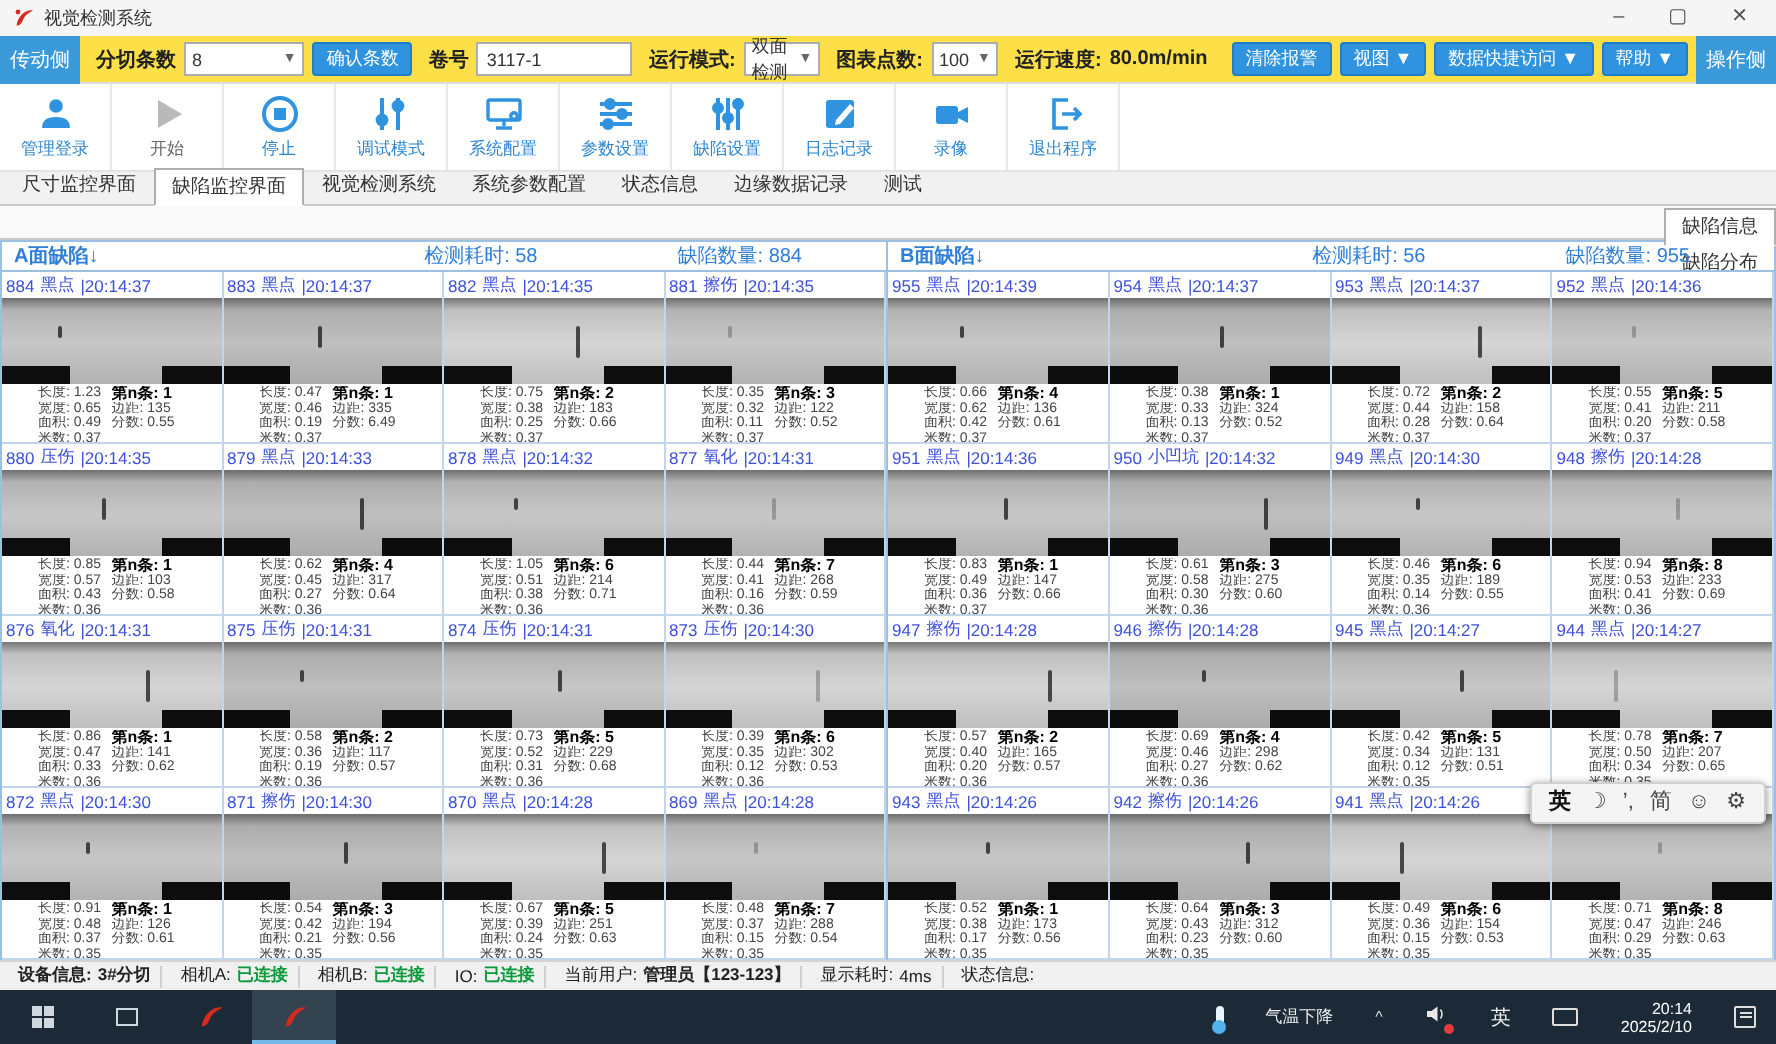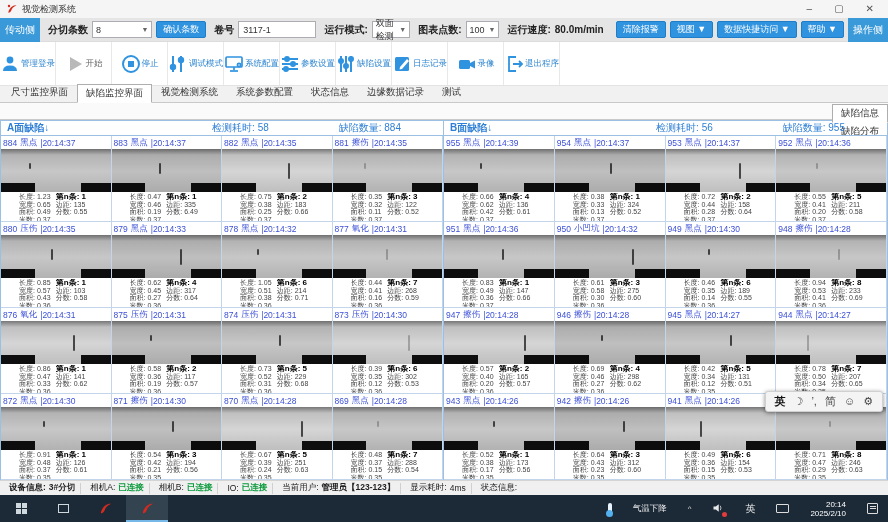--- a/index.html
+++ b/index.html
@@ -8,33 +8,33 @@
   .app{position:relative;width:888px;height:522px;background:#fff;overflow:hidden;font-size:11px;color:#222;}
 
   
   .titlebar{height:18px;background:#f5f5f5;display:flex;align-items:center;padding:0 6px;}
   .logo{width:12px;height:12px;margin-right:4px;flex:0 0 auto;}
   .title-text{font-size:9px;color:#333;}
   .win-controls{margin-left:auto;display:flex;gap:22px;color:#555;font-size:10px;padding-right:8px;}
   .win-controls span{cursor:default;line-height:18px;}
 
   
-  .toolbar1{height:24px;background:#e5e5e5;display:flex;align-items:center;gap:4px;padding:0 0 0 0;border-bottom:1px solid #dcdcdc;}
+  .toolbar1{height:24px;background:#fde047;display:flex;align-items:center;gap:4px;padding:0 0 0 0;border-bottom:1px solid #dcdcdc;}
   .side-tab{height:24px;min-width:40px;background:#3a9ad9;color:#fff;font-size:10px;display:flex;align-items:center;justify-content:center;padding:0 5px;}
   .tb-label{font-weight:bold;font-size:10px;color:#222;margin-left:4px;white-space:nowrap;}
   .tb-select{height:17px;background:#fff;border:1px solid #abadb3;font-size:9px;display:flex;align-items:center;justify-content:space-between;padding:0 3px;color:#333;}
   .tb-select .arrow{color:#666;font-size:7px;margin-left:4px;}
   .tb-input{height:17px;background:#fff;border:1px solid #abadb3;font-size:9px;display:flex;align-items:center;padding:0 4px;color:#333;}
   .tb-btn{height:17px;background:#2f93e0;color:#fff;border:1px solid #1f7ec7;font-size:9px;display:flex;align-items:center;justify-content:center;padding:0 6px;border-radius:2px;white-space:nowrap;}
   .speed-val{font-weight:bold;font-size:10px;}
   .op-side{margin-left:auto;}
 
   
   .toolbar2{height:44px;background:#fff;display:flex;align-items:stretch;border-bottom:1px solid #e3e3e3;}
-  .action{width:56px;display:flex;flex-direction:row;align-items:center;justify-content:center;gap:1px;border-right:1px solid #e8e8e8;cursor:default;}
+  .action{width:56px;display:flex;flex-direction:column;align-items:center;justify-content:center;gap:1px;border-right:1px solid #e8e8e8;cursor:default;}
   .action .aicon{height:22px;display:flex;align-items:center;justify-content:center;}
   .action .albl{font-size:8.5px;color:#2e86d0;white-space:nowrap;}
   .action.muted .albl{color:#666;}
 
   
   .tabs{display:flex;align-items:flex-end;background:#f1f1f1;height:17px;border-bottom:1px solid #c9c9c9;padding-left:2px;}
   .tab{font-size:9.5px;color:#333;padding:2px 8px 2px;border:1px solid transparent;white-space:nowrap;}
   .tab.active{background:#fff;border-color:#aeaeae;border-bottom-color:#fff;position:relative;top:1px;}
   .tabs2{background:#fafafa;flex-direction:column;}
 

